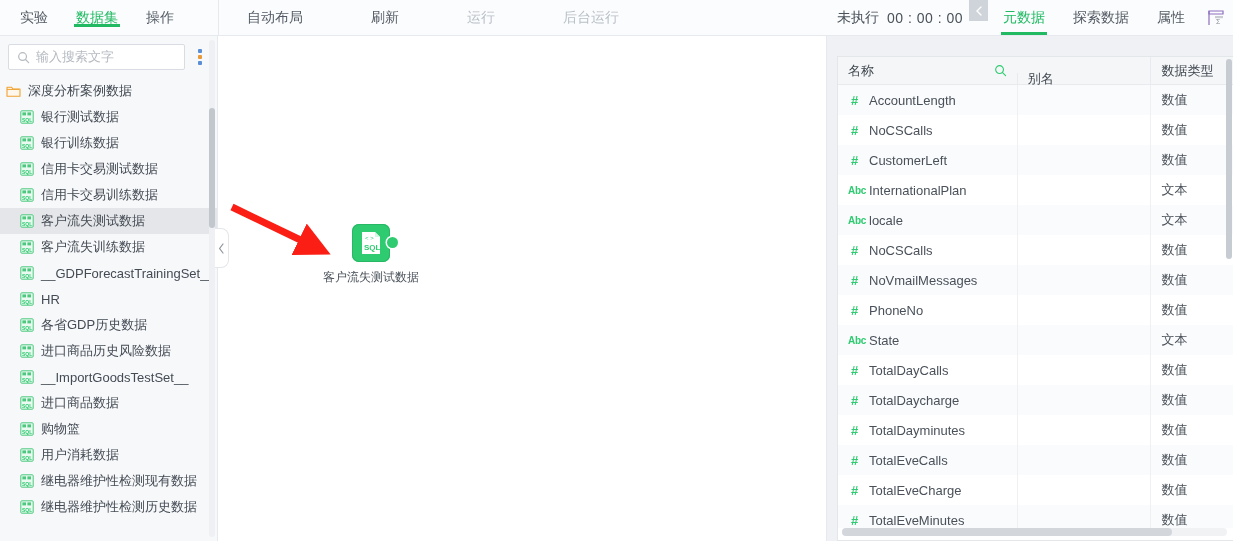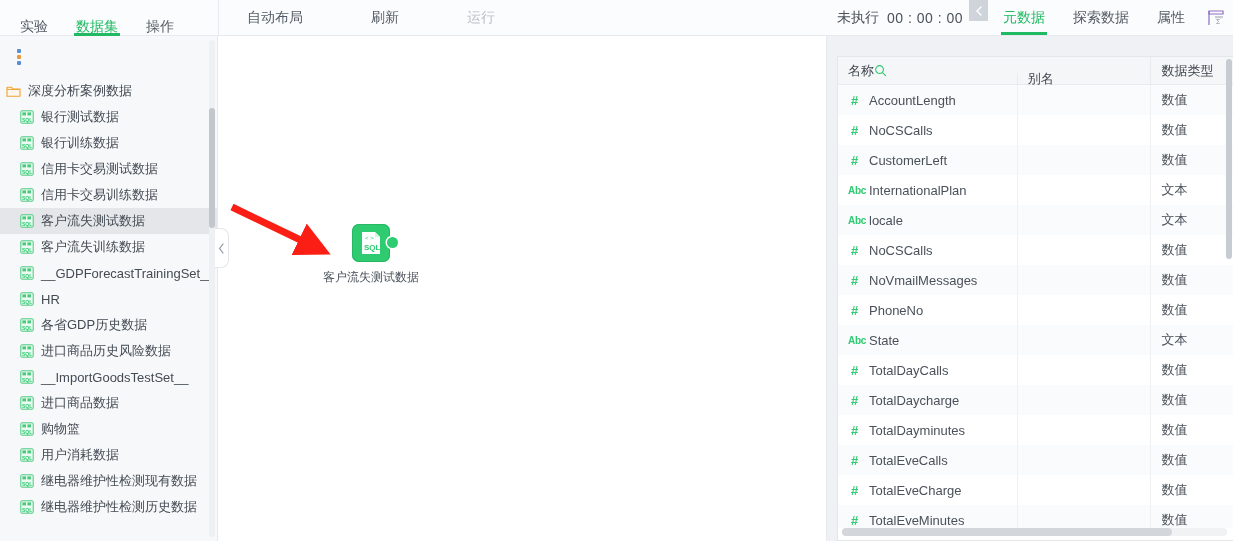--- a/index.html
+++ b/index.html
@@ -13,21 +13,21 @@
   }
   .app { position: relative; width: 1233px; height: 541px; }
 
   
   .topbar {
     position: absolute; top: 0; left: 0; width: 1233px; height: 36px;
     background: #fbfcfd;
     border-bottom: 1px solid #e6e9ee;
     display: flex; align-items: stretch;
   }
-  .tabgroup { display: flex; align-items: flex-end; height: 36px; }
+  .tabgroup { display: flex; align-items: center; height: 36px; }
   .tab {
     position: relative;
     display: flex; align-items: center; justify-content: center;
     padding: 0 16px;
     font-size: 14px; color: #555c66; cursor: pointer;
     white-space: nowrap;
   }
   .tab.active { color: #21ba63; }
   .tab.active::after {
     content: ""; position: absolute; left: 12px; right: 12px; bottom: 0;
@@ -165,21 +165,21 @@
     border: 1px solid #e4e7ea;
     border-right: none;
     overflow: hidden;
   }
   .tbl-head {
     display: flex; height: 28px; background: #f5f6f7;
     border-bottom: 1px solid #e8eaed;
     font-size: 13px; color: #3f464f;
   }
   .th { display: flex; align-items: center; padding: 0 10px; }
-  .th.c1 { width: 195px; }
+  .th.c1 { width: 195px; justify-content: space-between; }
   .th.c2 { width: 145px; border-left: 1px solid #e8eaed; margin-top: 16px; }
   .th.c3 { width: 90px; border-left: 1px solid #e8eaed; }
 
   .tbl-body { position: relative; height: 443px; overflow: hidden; }
   .tr { display: flex; height: 30px; font-size: 13px; color: #4a515a; }
   .tr:nth-child(odd) { background: #fafbfc; }
   .tr:nth-child(even) { background: #ffffff; }
   .td { display: flex; align-items: center; padding: 0 10px; }
   .td.c1 { width: 195px; gap: 8px; }
   .td.c2 { width: 145px; border-left: 1px solid #eef0f2; }
@@ -228,20 +228,23 @@
     <div class="mid-actions" id="mid-actions">
         <div class="tab">
           <span>自动布局</span>
         </div>
         <div class="tab">
           <span>刷新</span>
         </div>
         <div class="tab dim">
           <span>运行</span>
         </div>
+        <div class="tab dim">
+          <span>后台运行</span>
+        </div>
       </div>
 
     <div class="spacer"></div>
 
     <div class="runstate">
       <span>未执行</span>
       <span class="timer">00 : 00 : 00</span>
     </div>
 
     <div class="collapse-btn">
@@ -268,20 +271,27 @@
         <path d="M2 2 V16" fill="none" stroke="#8b6fc0" stroke-width="1.2"></path>
         <rect x="8" y="7" width="8" height="2.2" fill="#c9ccd2"></rect>
         <text x="9" y="15" font-size="7" fill="#8b8f96" font-family="'Liberation Sans',sans-serif">Σ</text>
       </svg>
     </div>
   </div>
 
   <div class="sidebar">
 
     <div class="search-row">
+      <div class="search-box">
+        <svg width="13" height="13" viewBox="0 0 14 14">
+          <circle cx="6" cy="6" r="4.2" fill="none" stroke="#b5bac1" stroke-width="1.3"></circle>
+          <path d="M9.2 9.2 L12.5 12.5" stroke="#b5bac1" stroke-width="1.3" stroke-linecap="round"></path>
+        </svg>
+        <span class="ph">输入搜索文字</span>
+      </div>
       <div class="dots-btn">
         <i></i>
           <i></i>
           <i></i>
       </div>
     </div>
 
     <div class="tree" id="tree">
         <div class="tree-row folder">
           <svg class="ico" width="15" height="14" viewBox="0 0 15 14">

